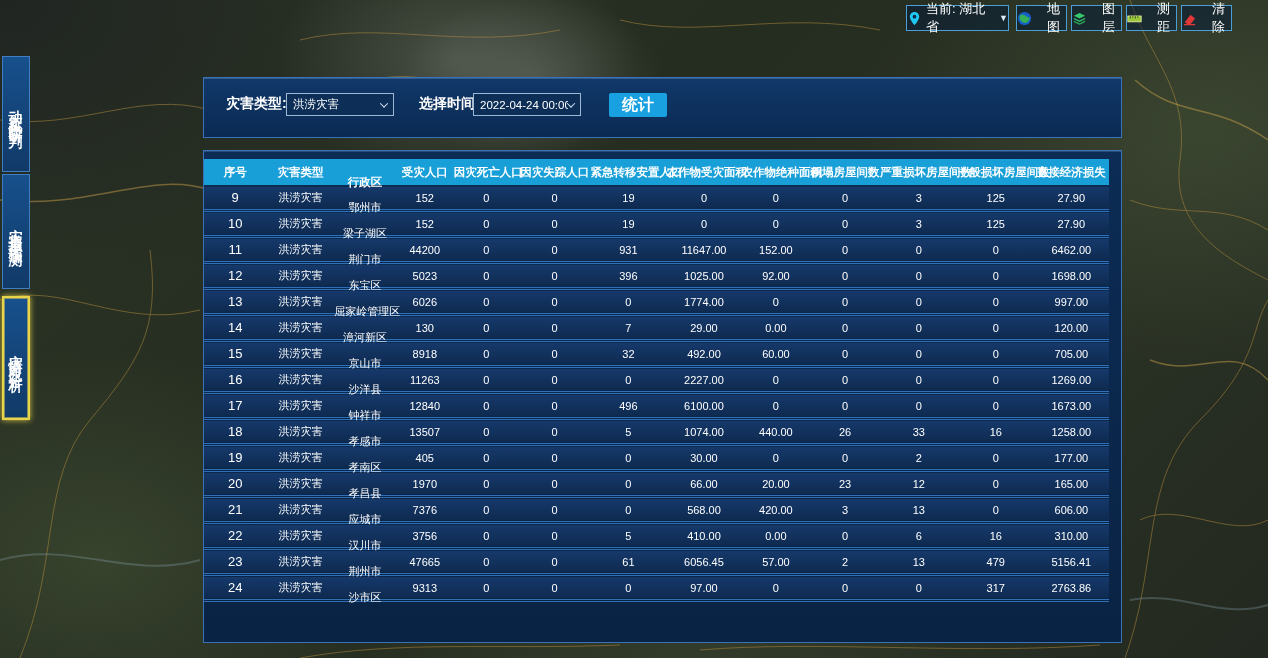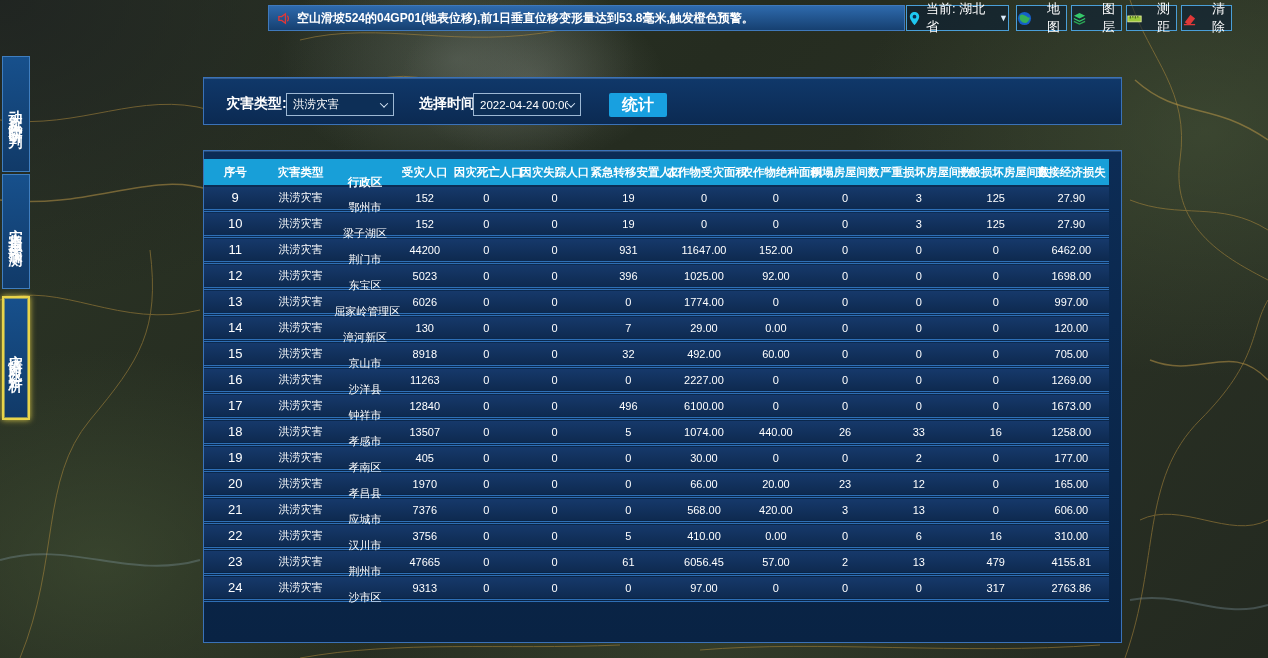--- a/index.html
+++ b/index.html
@@ -41,21 +41,21 @@
     background:linear-gradient(180deg,#17508c,#113a68); border:1px solid #3f7ec0;
     color:#fff; display:flex; align-items:center; justify-content:center;
     writing-mode:vertical-lr; text-orientation:upright; letter-spacing:5px;
     font-size:14px; font-weight:bold; cursor:pointer; }
   .tab1 { top:56px;  height:116px; }
   .tab2 { top:174px; height:115px; }
   .tab3 { top:296px; height:124px; border:2px solid #e8d44a;
     box-shadow:0 0 6px rgba(232,212,74,.9), inset 0 0 0 1px rgba(232,212,74,.55); }
 
   
-  .filter-panel { position:absolute; left:203px; top:77px; width:919px; height:48px;
+  .filter-panel { position:absolute; left:203px; top:77px; width:919px; height:61px;
     background:linear-gradient(180deg,#10386a,#0b2a52); border:1px solid #3a72b8;
     box-shadow:inset 0 1px 0 rgba(160,200,255,.25); }
   .flabel { position:absolute; top:17px; color:#fff; font-size:14px; font-weight:bold; }
   .flabel1 { left:22px; } .flabel2 { left:215px; }
   .fselect { position:absolute; top:15px; height:23px; background:#0d2f57;
     border:1px solid #9db8d4; color:#fff; font-size:11.5px; display:flex;
     align-items:center; padding:0 6px; cursor:pointer; }
   .fsel1 { left:82px;  width:108px; }
   .fsel2 { left:269px; width:108px; }
   .fselect .val { flex:1; white-space:nowrap; overflow:hidden; }
@@ -106,27 +106,20 @@
       <g stroke="#d4a94e" stroke-width="1.5" fill="none" opacity="0.45">
         <path d="M0,200 C90,210 150,170 210,190"></path>
         <path d="M1135,80 C1180,120 1210,100 1268,140"></path>
         <path d="M1150,360 C1200,380 1230,340 1268,380"></path>
       </g>
       <path d="M0,560 C70,540 130,580 200,560" stroke="#8fa8b5" stroke-width="2" fill="none" opacity="0.3"></path>
       <path d="M1130,600 C1180,590 1220,620 1268,605" stroke="#8fa8b5" stroke-width="2" fill="none" opacity="0.3"></path>
     </svg>
   </div>
 
-  <div class="alert-bar">
-    <svg class="icon16" viewBox="0 0 16 16">
-      <path d="M2 6v4h3l4 3V3L5 6H2z" fill="none" stroke="#e03838" stroke-width="1.4"></path>
-      <path d="M11 5c1.6 1.6 1.6 4.4 0 6" stroke="#e03838" stroke-width="1.4" fill="none"></path>
-    </svg>
-    <span class="alert-text">空山滑坡524的04GP01(地表位移),前1日垂直位移变形量达到53.8毫米,触发橙色预警。</span>
-  </div>
 
   <div class="topbox loc-box">
     <svg class="icon16" viewBox="0 0 16 16">
       <path d="M8 1C5.2 1 3 3.2 3 6c0 3.5 5 9 5 9s5-5.5 5-9c0-2.8-2.2-5-5-5z" fill="#1ec8f0"></path>
       <circle cx="8" cy="6" r="2" fill="#0a2a50"></circle>
     </svg>
     <span>当前: 湖北省</span>
     <span class="caret">▼</span>
   </div>
 
@@ -428,21 +421,21 @@
           <div class="tcell c2">荆州市</div>
           <div class="tcell c3">47665</div>
           <div class="tcell c4">0</div>
           <div class="tcell c5">0</div>
           <div class="tcell c6">61</div>
           <div class="tcell c7">6056.45</div>
           <div class="tcell c8">57.00</div>
           <div class="tcell c9">2</div>
           <div class="tcell c10">13</div>
           <div class="tcell c11">479</div>
-          <div class="tcell c12">4155.81</div>
+          <div class="tcell c12">5156.41</div>
         </div>
         <div class="row-sep"></div>
         <div class="trow">
           <div class="tcell c0">24</div>
           <div class="tcell c1">洪涝灾害</div>
           <div class="tcell c2">沙市区</div>
           <div class="tcell c3">9313</div>
           <div class="tcell c4">0</div>
           <div class="tcell c5">0</div>
           <div class="tcell c6">0</div>

